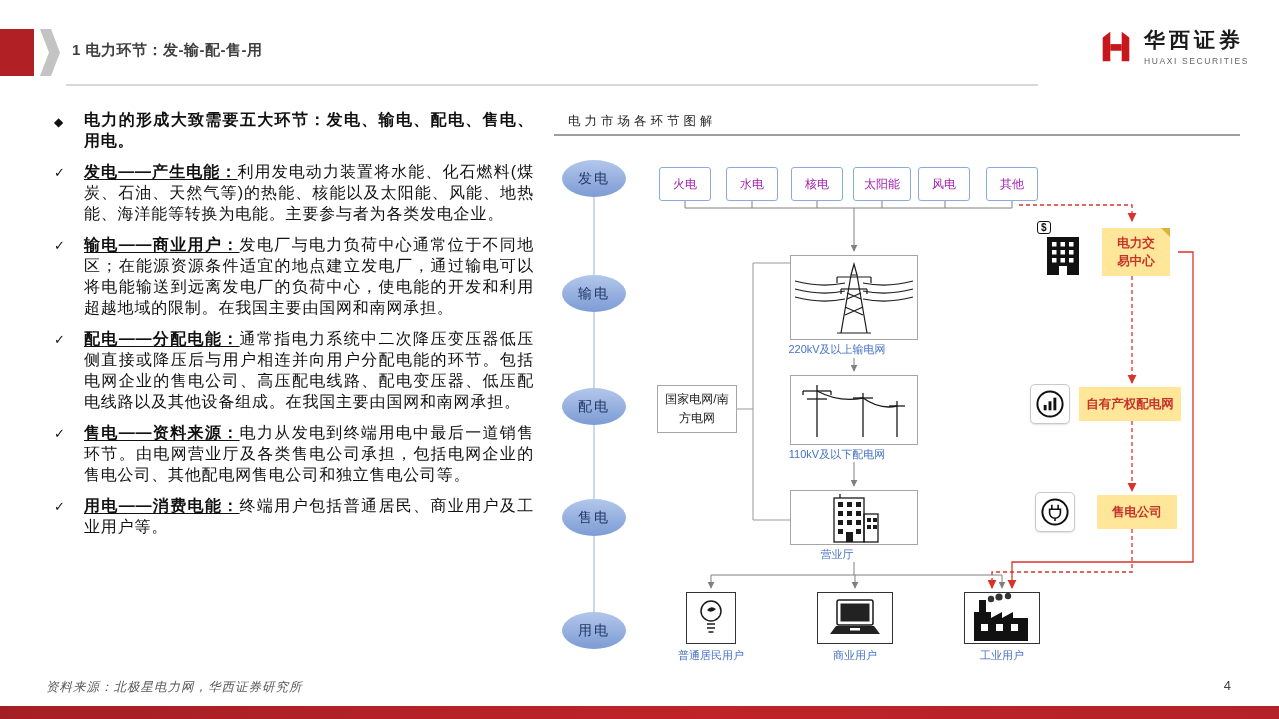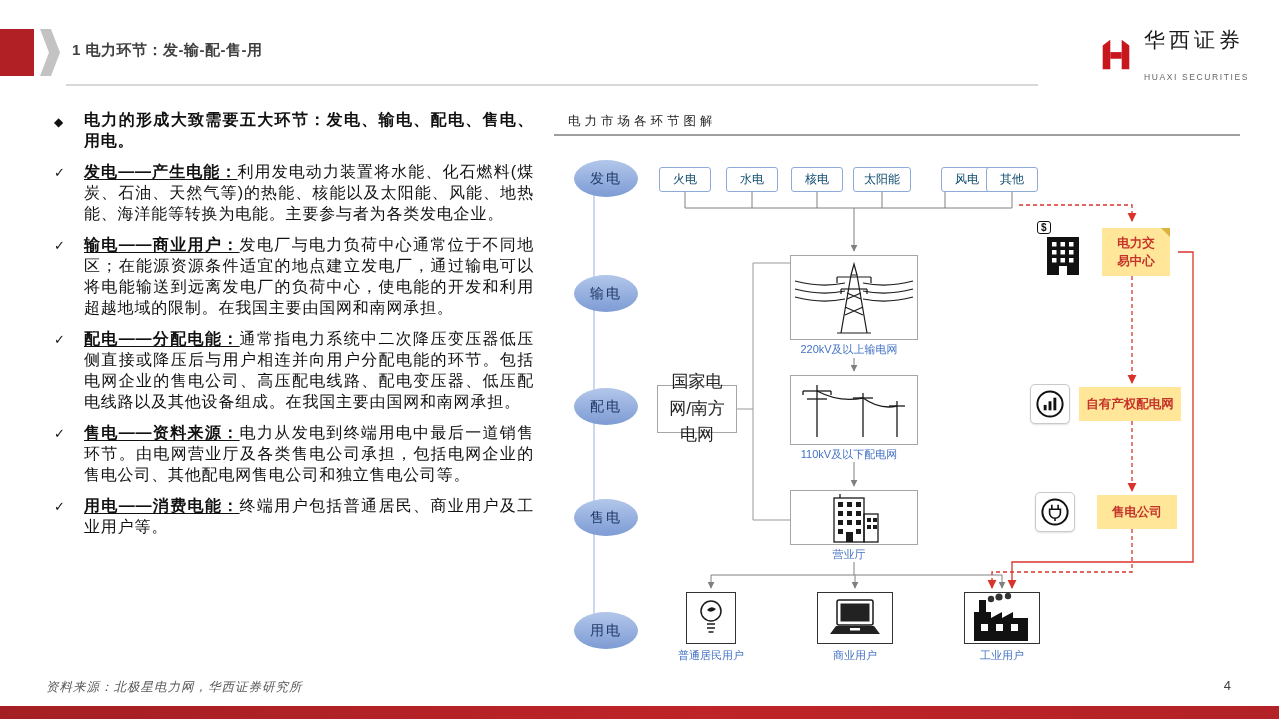--- a/index.html
+++ b/index.html
@@ -7,51 +7,51 @@
   .page{position:relative;width:1279px;height:719px;background:#fff;overflow:hidden;
         font-family:"Liberation Sans","DejaVu Sans",sans-serif;color:#111;margin:0 auto}
 
   
   .accent-block{position:absolute;left:0;top:29px;width:34px;height:47px;background:#B02025}
   .accent-chev{position:absolute;left:40px;top:29px;width:20px;height:47px;background:#C3C3C3;
                clip-path:polygon(0 0,55% 0,100% 50%,55% 100%,0 100%,45% 50%)}
   .title{position:absolute;left:72px;top:41px;font-size:15px;font-weight:bold;color:#404040;letter-spacing:.5px}
   .header-rule{position:absolute;left:66px;top:84px;width:972px;height:2px;background:#D8D8D8}
   .logo{position:absolute;right:30px;top:26px;display:flex;align-items:center;gap:9px}
-  .logo-cn{font-size:21px;font-weight:normal;letter-spacing:4px;color:#1a1a1a}
-  .logo-en{font-size:8.5px;letter-spacing:1.6px;color:#666;margin-top:18px}
+  .logo-cn{font-size:21px;font-weight:bold;letter-spacing:4px;color:#1a1a1a}
+  .logo-en{font-size:8.5px;letter-spacing:1.6px;color:#666;margin-top:2px}
 
   
   .bullets{position:absolute;left:46px;top:109px;width:488px}
   .bullet{position:relative;padding-left:38px;margin-bottom:10px;font-size:16px;line-height:21px;
           text-align:justify;letter-spacing:.8px;color:#111}
   .bullet .marker{position:absolute;left:8px;top:1px;font-size:13px}
   .bullet.intro{font-weight:bold}
   .bullet.intro .marker{font-size:12px;top:3px}
   .lead{font-weight:bold;text-decoration:underline;text-underline-offset:2px}
 
   
   .diagram{position:absolute;left:552px;top:105px;width:700px;height:580px}
   .caption{position:absolute;left:16px;top:8px;font-size:12.5px;letter-spacing:4px;color:#262626}
   .wires{position:absolute;left:0;top:0;pointer-events:none}
 
-  .stage{position:absolute;left:22px;width:64px;height:37px;border-radius:50%;
+  .stage{position:absolute;left:10px;width:64px;height:37px;border-radius:50%;
          background:linear-gradient(180deg,#B3C7EA 0%,#8FAADC 65%,#7E9CD4 100%);
          color:#1F3864;font-size:14px;display:flex;align-items:center;justify-content:center;letter-spacing:2px}
 
-  .srcbox{position:absolute;top:62px;height:25px;background:#fff;border:1px solid #8EAADB;border-radius:3px;
-          font-size:12px;color:#0c4a6e;display:flex;align-items:center;justify-content:center}
+  .srcbox{position:absolute;top:62px;height:34px;background:#fff;border:1px solid #8EAADB;border-radius:3px;
+          font-size:12px;color:#a21caf;display:flex;align-items:center;justify-content:center}
 
   .imgbox{position:absolute;left:238px;width:128px;background:#fff;border:1px solid #A6A6A6;
           display:flex;align-items:center;justify-content:center}
-  .bluelabel{position:absolute;left:233px;width:128px;text-align:center;color:#4472C4;font-size:11px}
+  .bluelabel{position:absolute;left:221px;width:128px;text-align:center;color:#4472C4;font-size:11px}
   .userlabel{position:absolute;top:543px;width:100px;text-align:center;color:#4472C4;font-size:11px}
 
   .gridbox{position:absolute;left:105px;top:280px;width:80px;height:48px;border:1px solid #A6A6A6;background:#fff;
-           font-size:17px;color:#222;display:flex;align-items:center;justify-content:center;
+           font-size:12px;color:#222;display:flex;align-items:center;justify-content:center;
            text-align:center;line-height:1.55;padding:5px}
 
   .userbox{position:absolute;top:487px;height:52px;background:#fff;border:1.5px solid #333;
            display:flex;align-items:center;justify-content:center}
 
   .iconcard{position:absolute;background:#fff;border:1px solid #C9C9C9;border-radius:5px;
             display:flex;align-items:center;justify-content:center;box-shadow:0 1px 2px rgba(0,0,0,.12)}
 
   .ybox{position:absolute;background:#FFE699;color:#C5342B;font-size:12.5px;font-weight:600;
         display:flex;align-items:center;justify-content:center;text-align:center;line-height:1.45}
@@ -172,21 +172,21 @@
     <div class="stage" style="top:55px">发电</div>
     <div class="stage" style="top:170px">输电</div>
     <div class="stage" style="top:283px">配电</div>
     <div class="stage" style="top:394px">售电</div>
     <div class="stage" style="top:507px">用电</div>
 
     <div class="srcbox" style="left:107px;width:52px">火电</div>
     <div class="srcbox" style="left:174px;width:52px">水电</div>
     <div class="srcbox" style="left:239px;width:52px">核电</div>
     <div class="srcbox" style="left:301px;width:58px">太阳能</div>
-    <div class="srcbox" style="left:389px;width:52px">风电</div>
+    <div class="srcbox" style="left:366px;width:52px">风电</div>
     <div class="srcbox" style="left:434px;width:52px">其他</div>
 
     <div class="gridbox">国家电网/南方电网</div>
 
     <div class="imgbox" style="top:150px;height:85px">
       <svg width="122" height="78" viewBox="0 0 122 78">
         <g stroke="#1a1a1a" stroke-width="1.2" fill="none">
           <path d="M2 22 Q28 29 52 24"></path>
             <path d="M2 30 Q28 37 52 32"></path>
             <path d="M2 38 Q28 45 52 40"></path>

